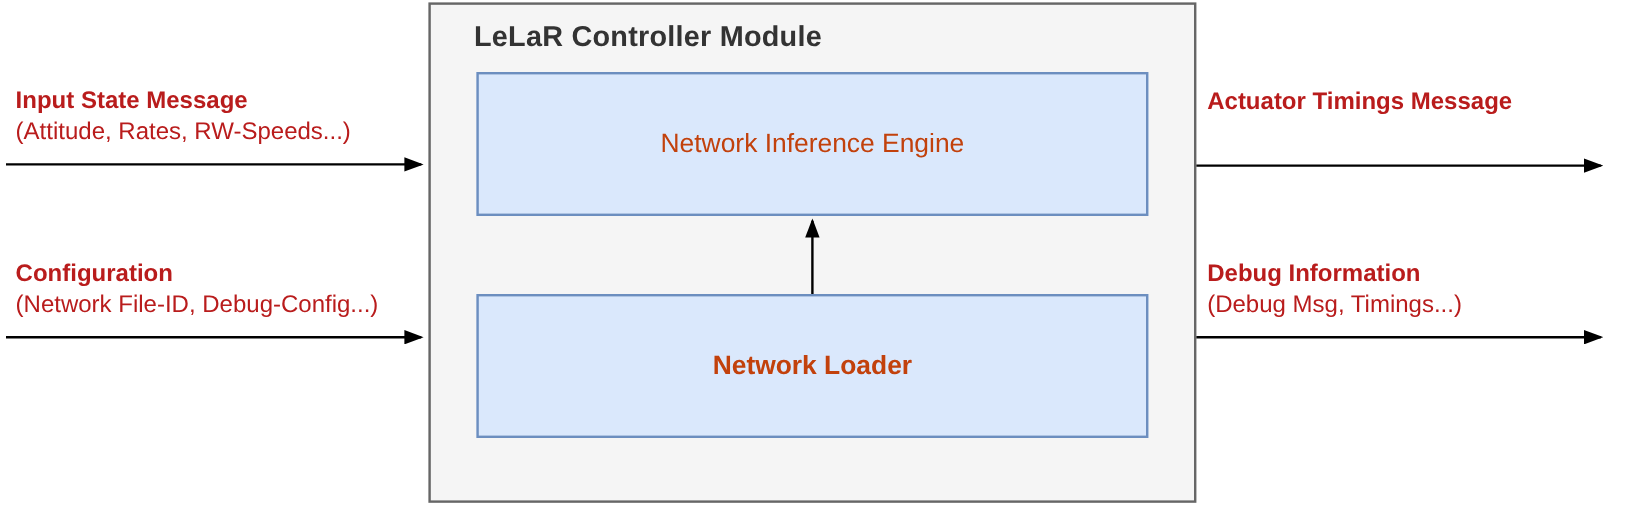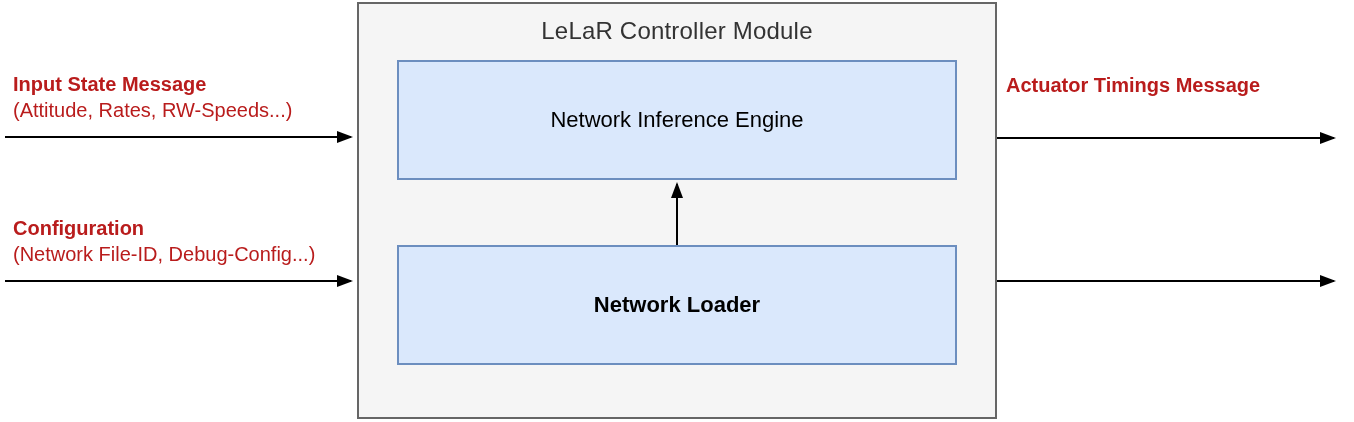--- a/index.html
+++ b/index.html
@@ -24,37 +24,37 @@
     position: absolute;
     left: 357px; top: 2px;
     width: 640px; height: 417px;
     background: var(--container-fill);
     border: 2px solid var(--container-border);
   }
   .container-title {
     position: absolute;
     top: 13px; left: 0;
     width: 100%;
-    text-align: center;
     font-size: 24px;
-    font-weight: normal;
+    font-weight: bold;
     color: #333333;
     letter-spacing: 0.2px;
+    padding-left: 36px;
   }
   .block {
     position: absolute;
     left: 38px;
     width: 560px; height: 120px;
     background: var(--block-fill);
     border: 2px solid var(--block-border);
     display: flex;
     align-items: center;
     justify-content: center;
     font-size: 22px;
-    color: #000000;
+    color: #c2410c;
   }
   .block-inference { top: 56px; }
   .block-loader  { top: 241px; font-weight: bold; }
 
   .port-label {
     position: absolute;
     font-size: 20px;
     line-height: 26px;
     color: #b91c1c;
     white-space: nowrap;
@@ -96,20 +96,24 @@
 
   <div class="port-label label-configuration">
     <div class="title">Configuration</div>
     <div class="subtitle">(Network File-ID, Debug-Config...)</div>
   </div>
 
   <div class="port-label label-actuator">
     <div class="title">Actuator Timings Message</div>
   </div>
 
+  <div class="port-label label-debug">
+    <div class="title">Debug Information</div>
+    <div class="subtitle">(Debug Msg, Timings...)</div>
+  </div>
 
   <svg class="arrow-layer" viewBox="0 0 1354 422" xmlns="http://www.w3.org/2000/svg">
     <defs>
       <marker id="arrowhead" markerUnits="userSpaceOnUse" markerWidth="16" markerHeight="12" refX="14" refY="6" orient="auto">
         <path d="M0,0 L16,6 L0,12 Z" fill="#000000"></path>
       </marker>
     </defs>
     <line x1="5" y1="137" x2="351" y2="137" marker-end="url(#arrowhead)"></line>
     <line x1="5" y1="281" x2="351" y2="281" marker-end="url(#arrowhead)"></line>
     <line x1="997" y1="138" x2="1334" y2="138" marker-end="url(#arrowhead)"></line>

